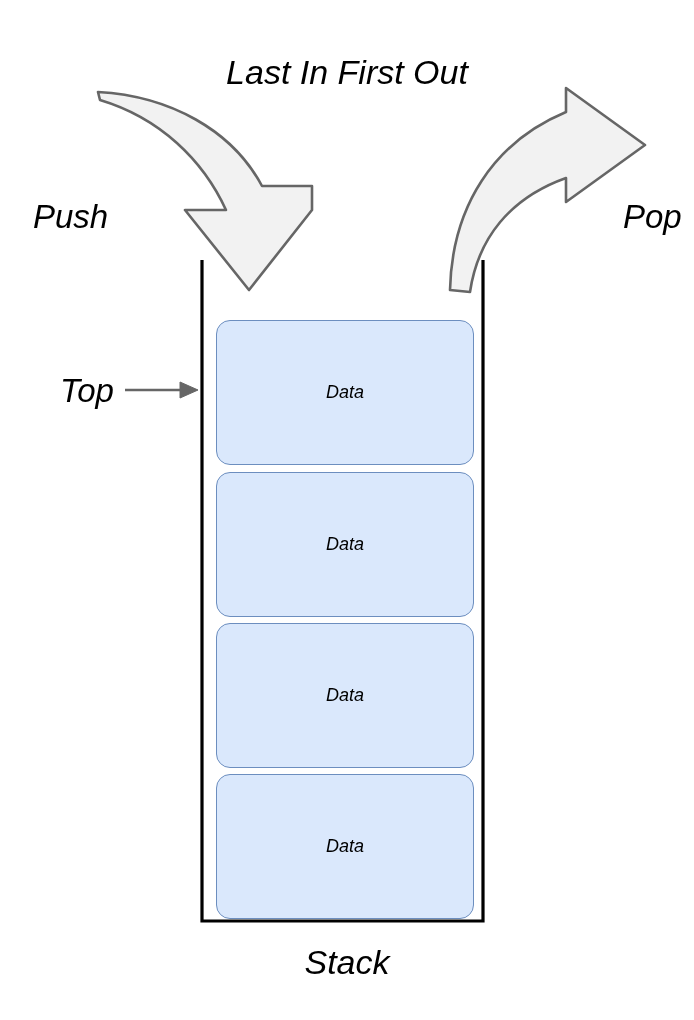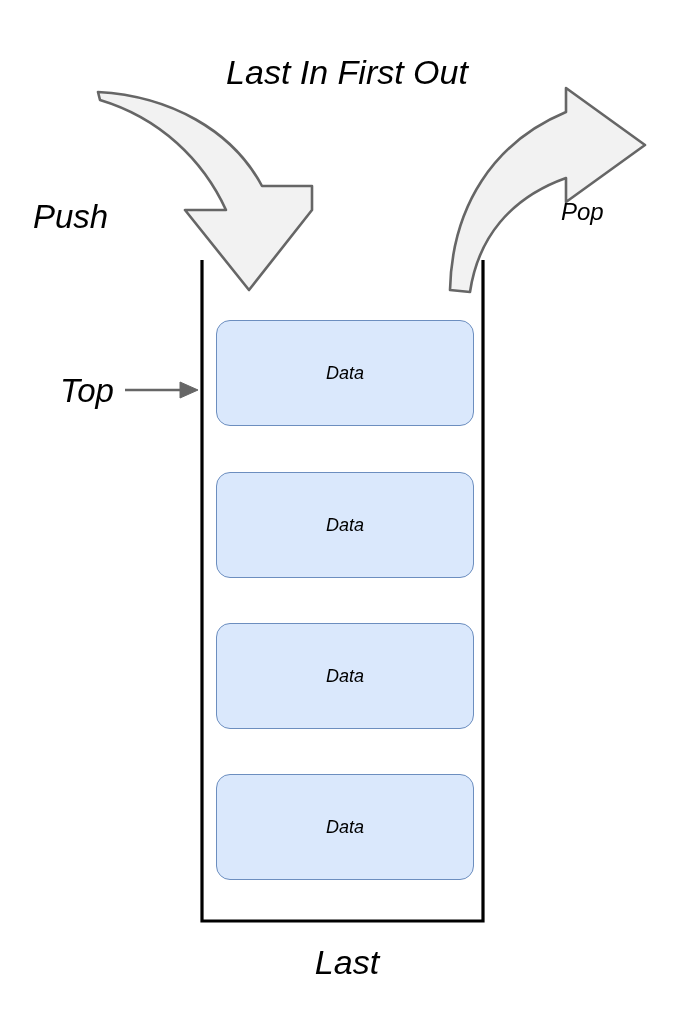--- a/index.html
+++ b/index.html
@@ -39,41 +39,41 @@
     width: 694px;
     text-align: center;
     font-size: 34px;
   }
   #label-push {
     left: 33px;
     top: 200px;
     font-size: 33px;
   }
   #label-pop {
-    left: 561px;
+    left: 623px;
     top: 200px;
-    font-size: 24px;
+    font-size: 33px;
   }
   #label-top {
     left: 60px;
     top: 374px;
     font-size: 33px;
   }
   #label-stack {
     left: 0;
     top: 945px;
     width: 694px;
     text-align: center;
     font-size: 34px;
   }
   .stack-cell {
     position: absolute;
     left: 216px;
     width: 258px;
-    height: 106px;
+    height: 145px;
     box-sizing: border-box;
     background: #dae8fc;
     border: 1.6px solid #6c8ebf;
     border-radius: 14px;
     display: flex;
     align-items: center;
     justify-content: center;
   }
   .stack-cell .cell-text {
     font-size: 18px;
@@ -131,15 +131,15 @@
   <div class="stack-cell" id="cell-1">
     <span class="cell-text">Data</span>
   </div>
   <div class="stack-cell" id="cell-2">
     <span class="cell-text">Data</span>
   </div>
   <div class="stack-cell" id="cell-3">
     <span class="cell-text">Data</span>
   </div>
 
-  <div class="txt" id="label-stack">Last</div>
+  <div class="txt" id="label-stack">Stack</div>
 
 </div>
 
 </body></html>

